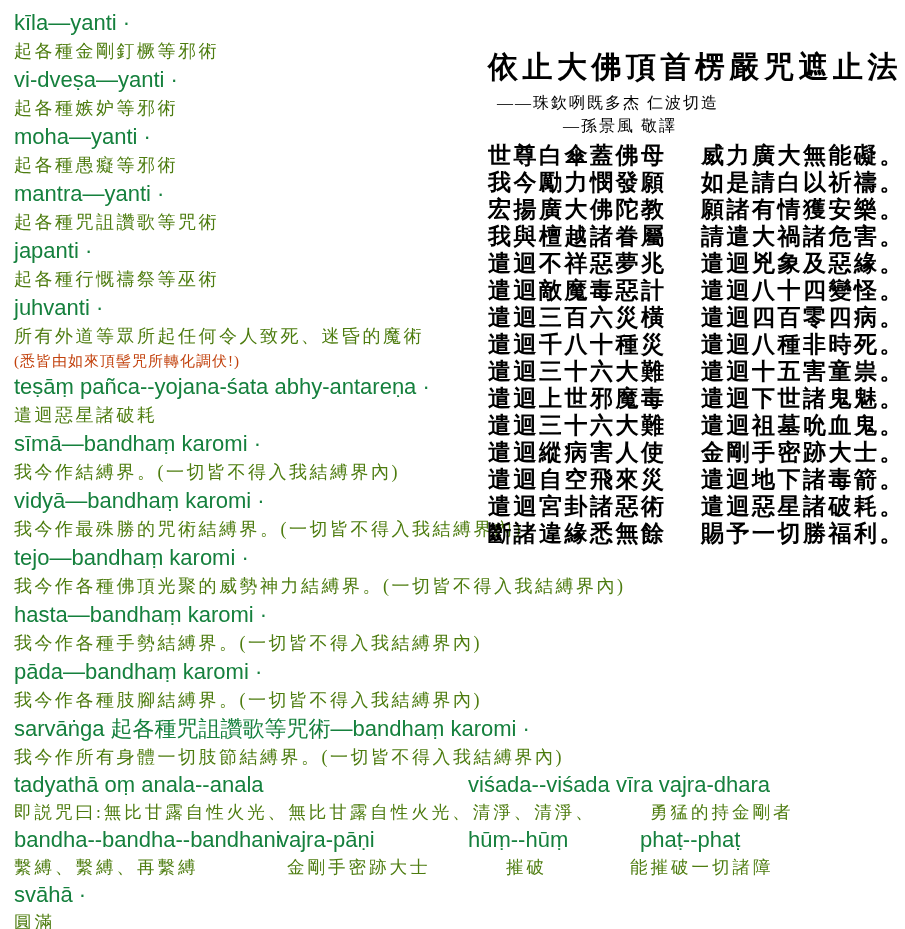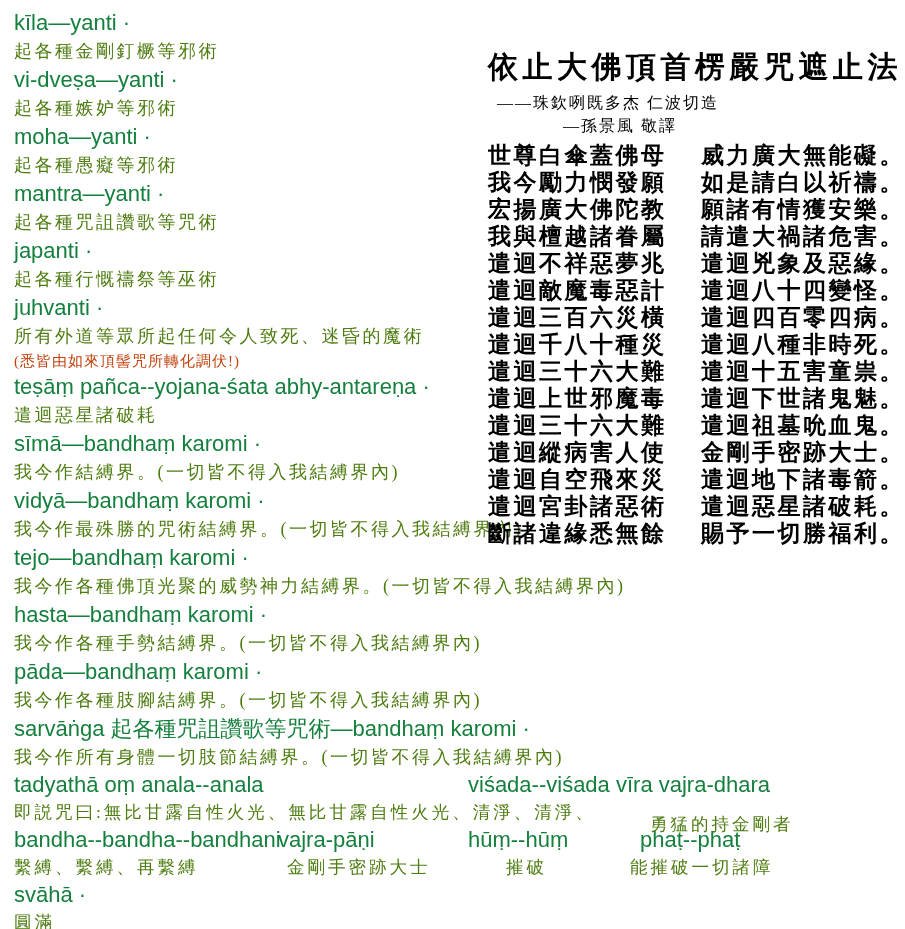--- a/index.html
+++ b/index.html
@@ -50,21 +50,21 @@
   #binding-section { left: 14px; top: 543px; width: 680px; }
 
   
   #mantra-section { left: 14px; top: 769px; width: 891px; }
   #mantra-section .row { position: relative; }
   #mantra-section .latin { height: 31px; line-height: 31px; }
   #mantra-section .hanzi { height: 24px; line-height: 24px; font-size: 17.5px; letter-spacing: 3px; }
   .seg { position: absolute; top: 0; white-space: nowrap; }
   .seg.s0 { left: 0; }
   #m-l1-right   { left: 454px; }
-  #m-l1c-right  { left: 636px; margin-top: 12px; }
+  #m-l1c-right  { left: 636px; }
   #m-l2-s2 { left: 264px; }
   #m-l2-s3 { left: 454px; }
   #m-l2-s4 { left: 626px; }
   #m-l2c-s2 { left: 273px; }
   #m-l2c-s3 { left: 492px; }
   #m-l2c-s4 { left: 616px; }
 
   
   #page-title {
     left: 488px; top: 47px;

